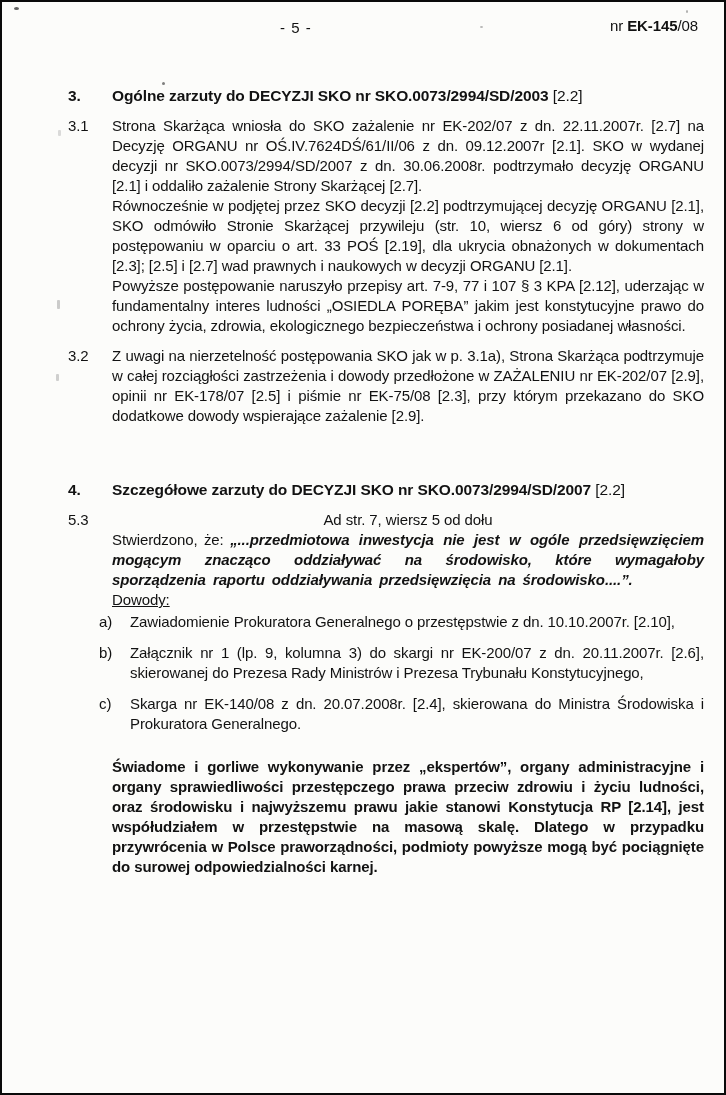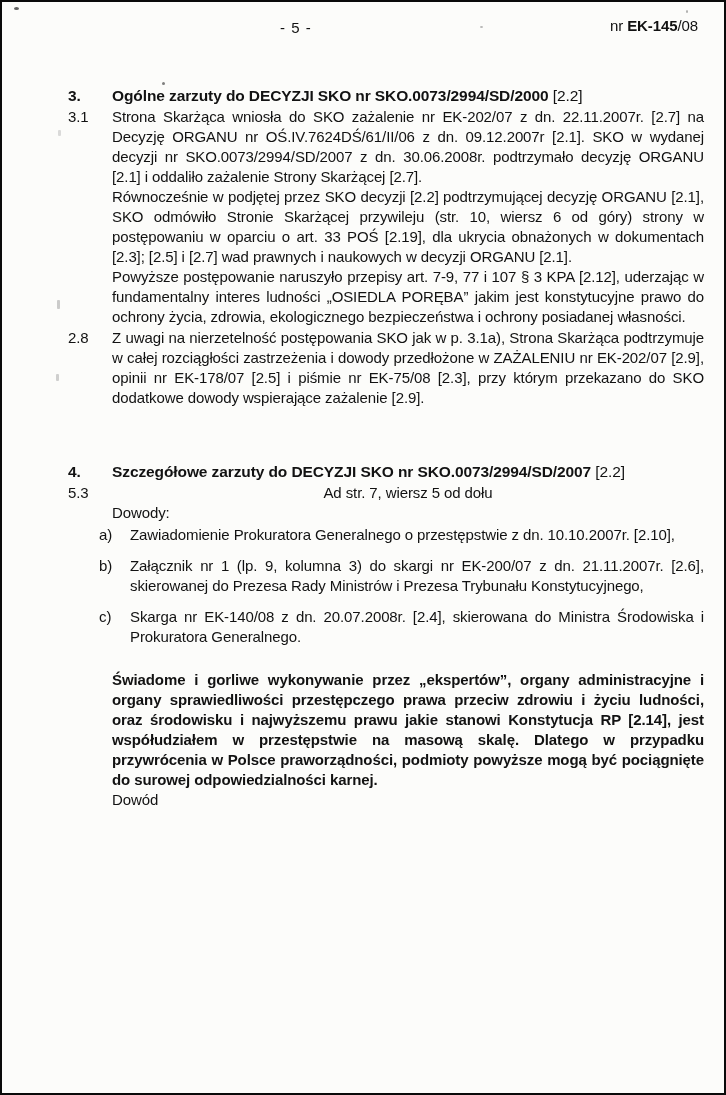--- a/index.html
+++ b/index.html
@@ -27,27 +27,27 @@
   .pageno{position:absolute;left:168px;top:2px;letter-spacing:1px;}
   .docref{position:absolute;right:6px;top:0;}
   .b{font-weight:bold;}
   
   .sec-heading{position:relative;font-weight:bold;font-size:15.5px;text-align:left;}
   .sec-heading .ref{font-weight:normal;}
   .hang-num{position:absolute;left:-44px;top:0;white-space:nowrap;}
   .h3{margin-top:48px;}
   .h4{margin-top:54px;}
   
-  .para{position:relative;margin-top:1px;}
+  .para{position:relative;margin-top:10px;}
   .para .hang-num{font-weight:normal;}
   .block{margin:0;}
   
   .plainline{text-align:center;}
   .quote{font-weight:bold;font-style:italic;word-spacing:3px;}
-  .label-underline{text-align:left;}
+  .label-underline{text-decoration:underline;text-align:left;}
   .abc-item{position:relative;padding-left:18px;margin-top:11px;}
   .abc-label{position:absolute;left:-13px;top:0;}
   .closing{margin-top:23px;font-weight:bold;}
   
   .speck{position:absolute;background:#3a3a3a;border-radius:50%;}
   .sp1{left:12px;top:5px;width:5px;height:3px;opacity:.8;}
   .sp2{left:160px;top:80px;width:3px;height:3px;opacity:.65;}
   .sp3{left:478px;top:24px;width:3px;height:2px;opacity:.35;}
   .sp4{left:684px;top:8px;width:2px;height:3px;opacity:.4;}
   .edge{position:absolute;background:#9a9a9a;width:3px;border-radius:1px;}
@@ -69,55 +69,55 @@
   <div class="edge e3"></div>
 
   <div class="content">
 
     <div class="header">
       <span class="pageno">- 5 -</span>
       <span class="docref"><span>nr </span><span class="b">EK-145</span><span>/08</span></span>
     </div>
 
     <div class="sec-heading h3">
-      <span class="hang-num">3.</span><span>Ogólne zarzuty do DECYZJI SKO nr SKO.0073/2994/SD/2000 </span><span class="ref">[2.2]</span>
+      <span class="hang-num">3.</span><span>Ogólne zarzuty do DECYZJI SKO nr SKO.0073/2994/SD/2003 </span><span class="ref">[2.2]</span>
     </div>
 
     <div class="para">
       <span class="hang-num">3.1</span>
       <div class="block">Strona Skarżąca wniosła do SKO zażalenie nr EK-202/07 z dn. 22.11.2007r. [2.7] na Decyzję ORGANU nr OŚ.IV.7624DŚ/61/II/06 z dn. 09.12.2007r [2.1].  SKO w wydanej decyzji nr SKO.0073/2994/SD/2007 z dn. 30.06.2008r. podtrzymało decyzję ORGANU [2.1] i oddaliło zażalenie Strony Skarżącej [2.7].</div>
       <div class="block">Równocześnie w podjętej przez SKO decyzji [2.2] podtrzymującej decyzję ORGANU [2.1], SKO odmówiło Stronie Skarżącej przywileju (str. 10, wiersz 6 od góry) strony w postępowaniu w oparciu o art. 33 POŚ [2.19], dla ukrycia obnażonych w dokumentach [2.3]; [2.5] i [2.7] wad prawnych i naukowych w decyzji ORGANU [2.1].</div>
       <div class="block">Powyższe postępowanie naruszyło przepisy art. 7-9, 77 i 107 § 3 KPA [2.12], uderzając w fundamentalny interes ludności „OSIEDLA PORĘBA” jakim jest konstytucyjne prawo do ochrony życia, zdrowia, ekologicznego bezpieczeństwa i ochrony posiadanej własności.</div>
     </div>
 
     <div class="para">
-      <span class="hang-num">2.8</span>
+      <span class="hang-num">3.2</span>
       <div class="block">Z uwagi na nierzetelność postępowania SKO jak w p. 3.1a), Strona Skarżąca podtrzymuje w całej rozciągłości zastrzeżenia i dowody przedłożone w ZAŻALENIU nr EK-202/07 [2.9], opinii nr EK-178/07 [2.5] i piśmie nr EK-75/08 [2.3], przy którym przekazano do SKO dodatkowe dowody wspierające zażalenie [2.9].</div>
     </div>
 
     <div class="sec-heading h4">
       <span class="hang-num">4.</span><span>Szczegółowe zarzuty do DECYZJI SKO nr SKO.0073/2994/SD/2007 </span><span class="ref">[2.2]</span>
     </div>
 
     <div class="para">
       <span class="hang-num">5.3</span>
       <div class="plainline">Ad str. 7, wiersz 5 od dołu</div>
+      <div class="block"><span>Stwierdzono, że:  </span><span class="quote">„...przedmiotowa inwestycja nie jest w ogóle przedsięwzięciem mogącym znacząco oddziaływać na środowisko, które wymagałoby sporządzenia raportu oddziaływania przedsięwzięcia na środowisko....”.</span></div>
       <div class="label-underline">Dowody:</div>
 
       <div class="abc-item" style="margin-top:2px;">
         <span class="abc-label">a)</span>
         <div>Zawiadomienie Prokuratora Generalnego o przestępstwie z dn. 10.10.2007r. [2.10],</div>
       </div>
       <div class="abc-item">
         <span class="abc-label">b)</span>
-        <div>Załącznik nr 1 (lp. 9, kolumna 3) do skargi nr EK-200/07 z dn. 21.11.2007r. [2.6], skierowanej do Prezesa Rady Ministrów i Prezesa Trybunału Konstytucyjnego,</div>
+        <div>Załącznik nr 1 (lp. 9, kolumna 3) do skargi nr EK-200/07 z dn. 20.11.2007r. [2.6], skierowanej do Prezesa Rady Ministrów i Prezesa Trybunału Konstytucyjnego,</div>
       </div>
       <div class="abc-item">
         <span class="abc-label">c)</span>
         <div>Skarga nr EK-140/08 z dn. 20.07.2008r. [2.4], skierowana do Ministra Środowiska i Prokuratora Generalnego.</div>
       </div>
 
       <div class="block closing">Świadome i gorliwe wykonywanie przez „ekspertów”, organy administracyjne i organy sprawiedliwości przestępczego prawa przeciw zdrowiu i życiu ludności, oraz środowisku i najwyższemu prawu jakie stanowi Konstytucja RP [2.14], jest współudziałem w przestępstwie na masową skalę.  Dlatego w przypadku przywrócenia w Polsce praworządności, podmioty powyższe mogą być pociągnięte do surowej odpowiedzialności karnej.</div>
-      <div class="label-underline">Dowód</div>
     </div>
 
   </div>
 </div>
 
 </body></html>

